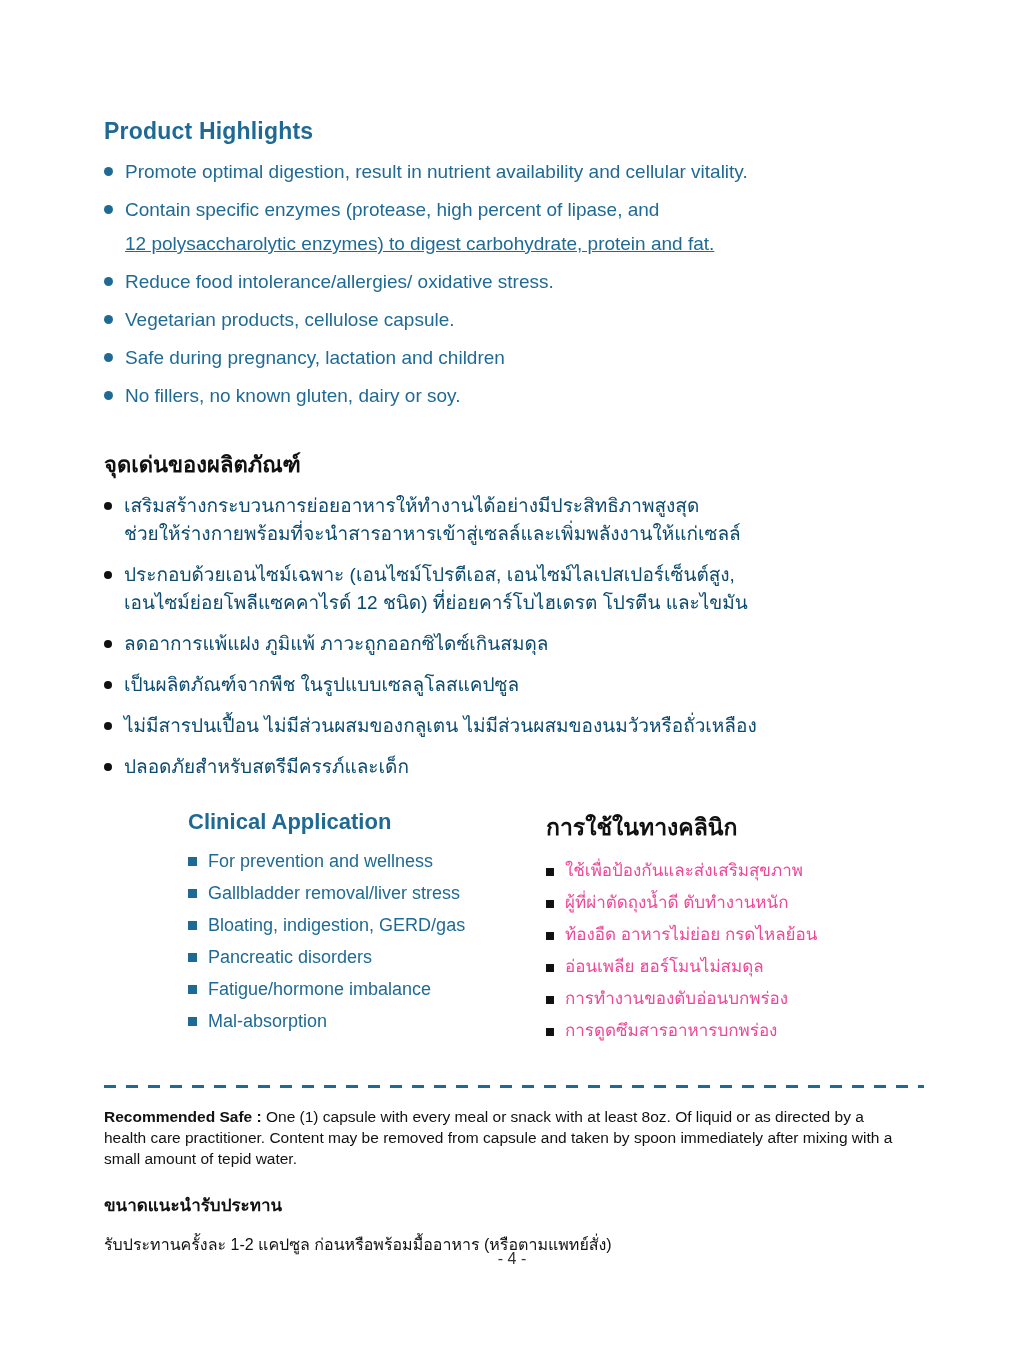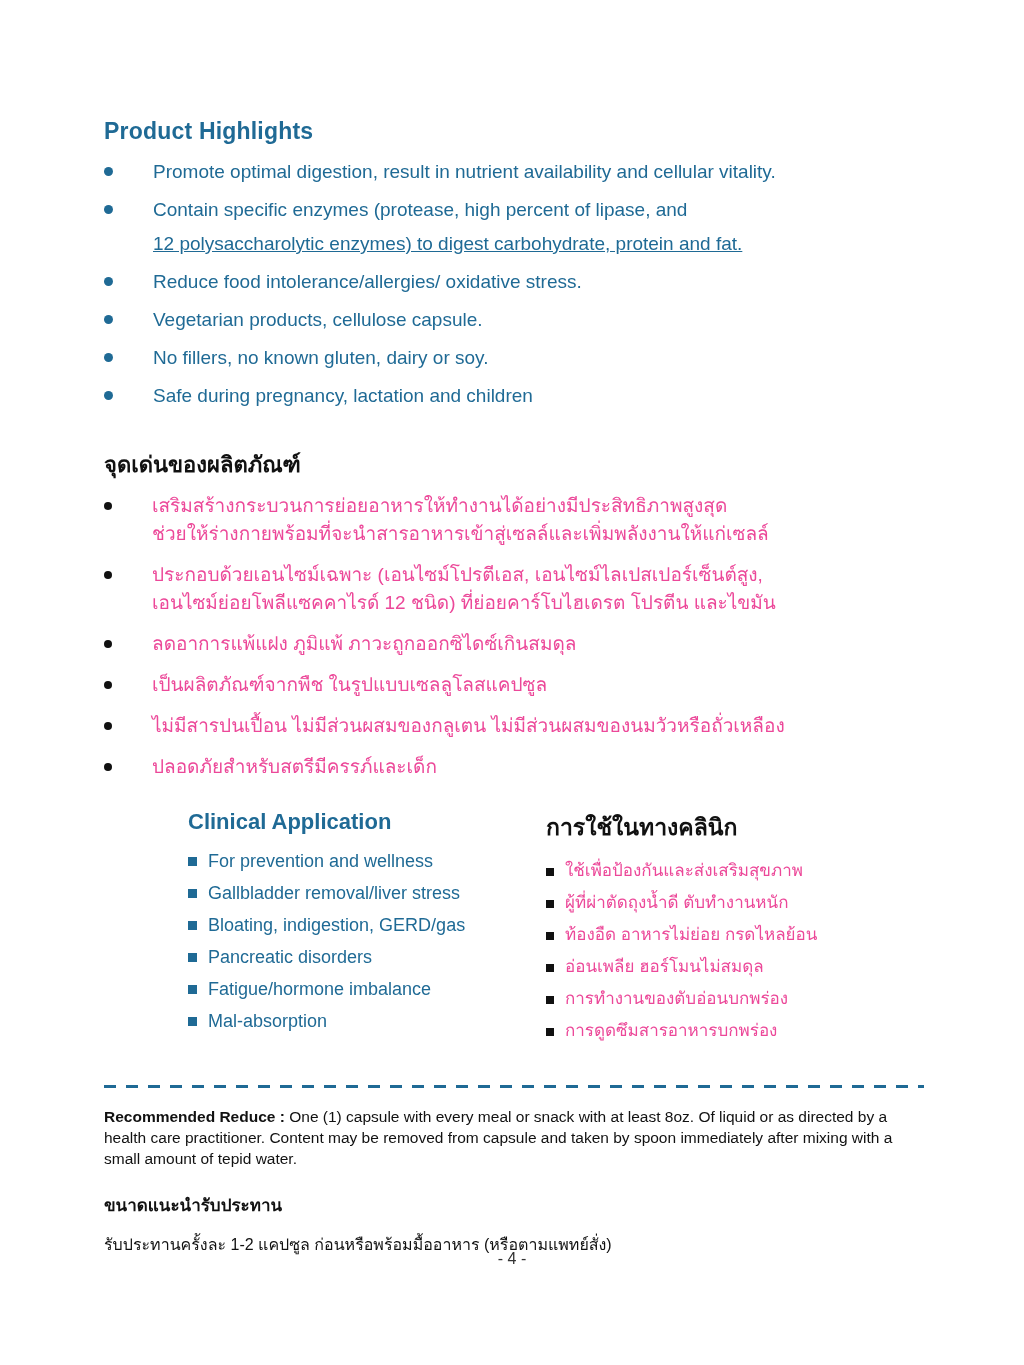--- a/index.html
+++ b/index.html
@@ -42,21 +42,20 @@
   
   ul.clean {
     list-style: none;
     margin: 0;
     padding: 0;
   }
   .bullet-row {
     display: flex;
     align-items: flex-start;
     margin-bottom: 13px;
-    gap: 28px;
   }
   .dot {
     flex: 0 0 auto;
     width: 9px;
     height: 9px;
     border-radius: 50%;
     background: #1f6a95;
     margin-top: 8px;
     margin-right: 12px;
   }
@@ -70,21 +69,21 @@
     color: #1f6a95;
     font-size: 19px;
     line-height: 25px;
   }
   .li-en .cont {
     display: block;
     margin-top: 9px;
     text-decoration: underline;
   }
   .li-th {
-    color: #ec4899;
+    color: #0c4a6e;
     font-size: 19px;
     line-height: 28px;
   }
   .li-th .cont {
     display: block;
   }
 
   .section-en { margin-left: 44px; }
   .section-th { margin-left: 40px; }
 
@@ -187,25 +186,25 @@
     <li class="bullet-row">
       <span class="dot"></span>
       <span class="li-en">Reduce food intolerance/allergies/ oxidative stress.</span>
     </li>
     <li class="bullet-row">
       <span class="dot"></span>
       <span class="li-en">Vegetarian products, cellulose capsule.</span>
     </li>
     <li class="bullet-row">
       <span class="dot"></span>
+      <span class="li-en">Safe during pregnancy, lactation and children</span>
+    </li>
+    <li class="bullet-row">
+      <span class="dot"></span>
       <span class="li-en">No fillers, no known gluten, dairy or soy.</span>
-    </li>
-    <li class="bullet-row">
-      <span class="dot"></span>
-      <span class="li-en">Safe during pregnancy, lactation and children</span>
     </li>
   </ul>
 
   <div class="gap-lg"></div>
 
   <h1 class="h-th">จุดเด่นของผลิตภัณฑ์</h1>
 
   <ul class="clean section-th">
     <li class="bullet-row">
       <span class="dot dot-dark"></span>
@@ -299,21 +298,21 @@
           <span class="ci-th">การดูดซึมสารอาหารบกพร่อง</span>
         </li>
       </ul>
     </div>
 
   </div>
 
   <div class="divider"></div>
 
   <p class="usage">
-    <b>Recommended  Reduce  :</b>
+    <b>Recommended  Safe  :</b>
     <span>One (1) capsule with every meal or snack with at least 8oz. Of liquid or as directed by a health care practitioner. Content may be removed from capsule and taken by spoon immediately after mixing with a small amount of tepid water.</span>
   </p>
 
   <h3 class="th-head2">ขนาดแนะนำรับประทาน</h3>
   <p class="th-line">รับประทานครั้งละ 1-2 แคปซูล ก่อนหรือพร้อมมื้ออาหาร  (หรือตามแพทย์สั่ง)</p>
 
   <div class="pagenum">- 4 -</div>
 
 </div>
 

